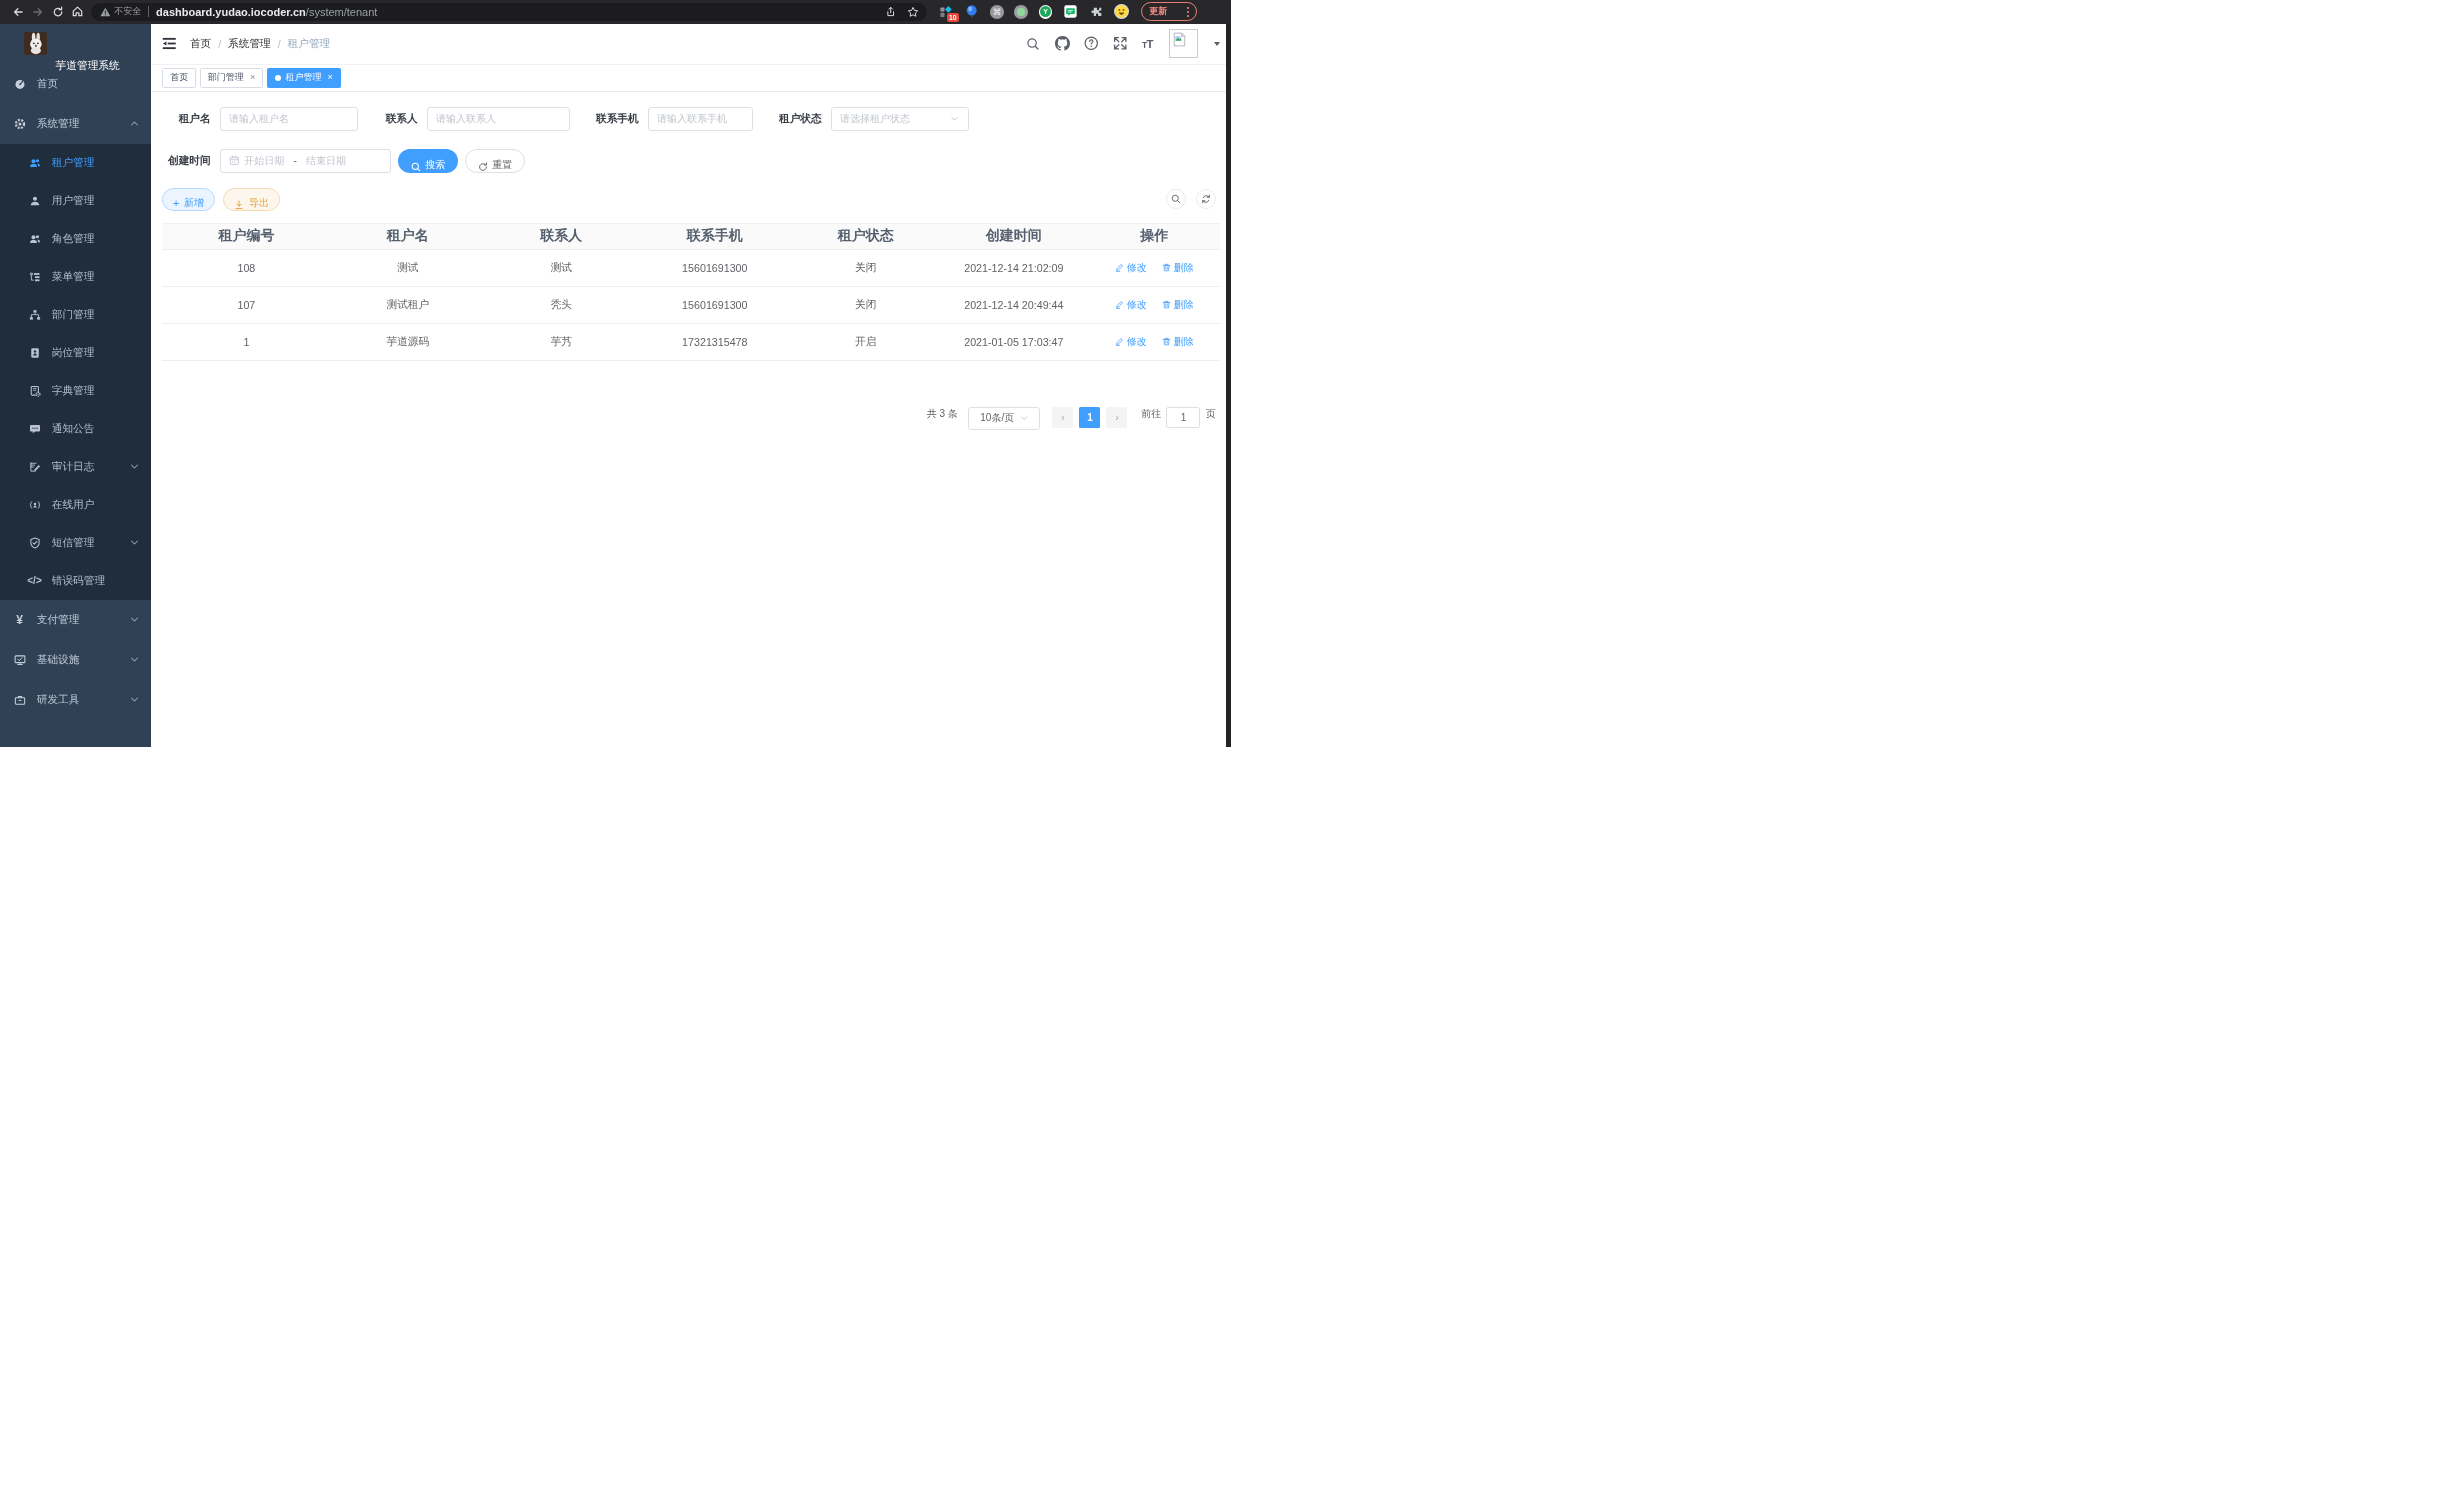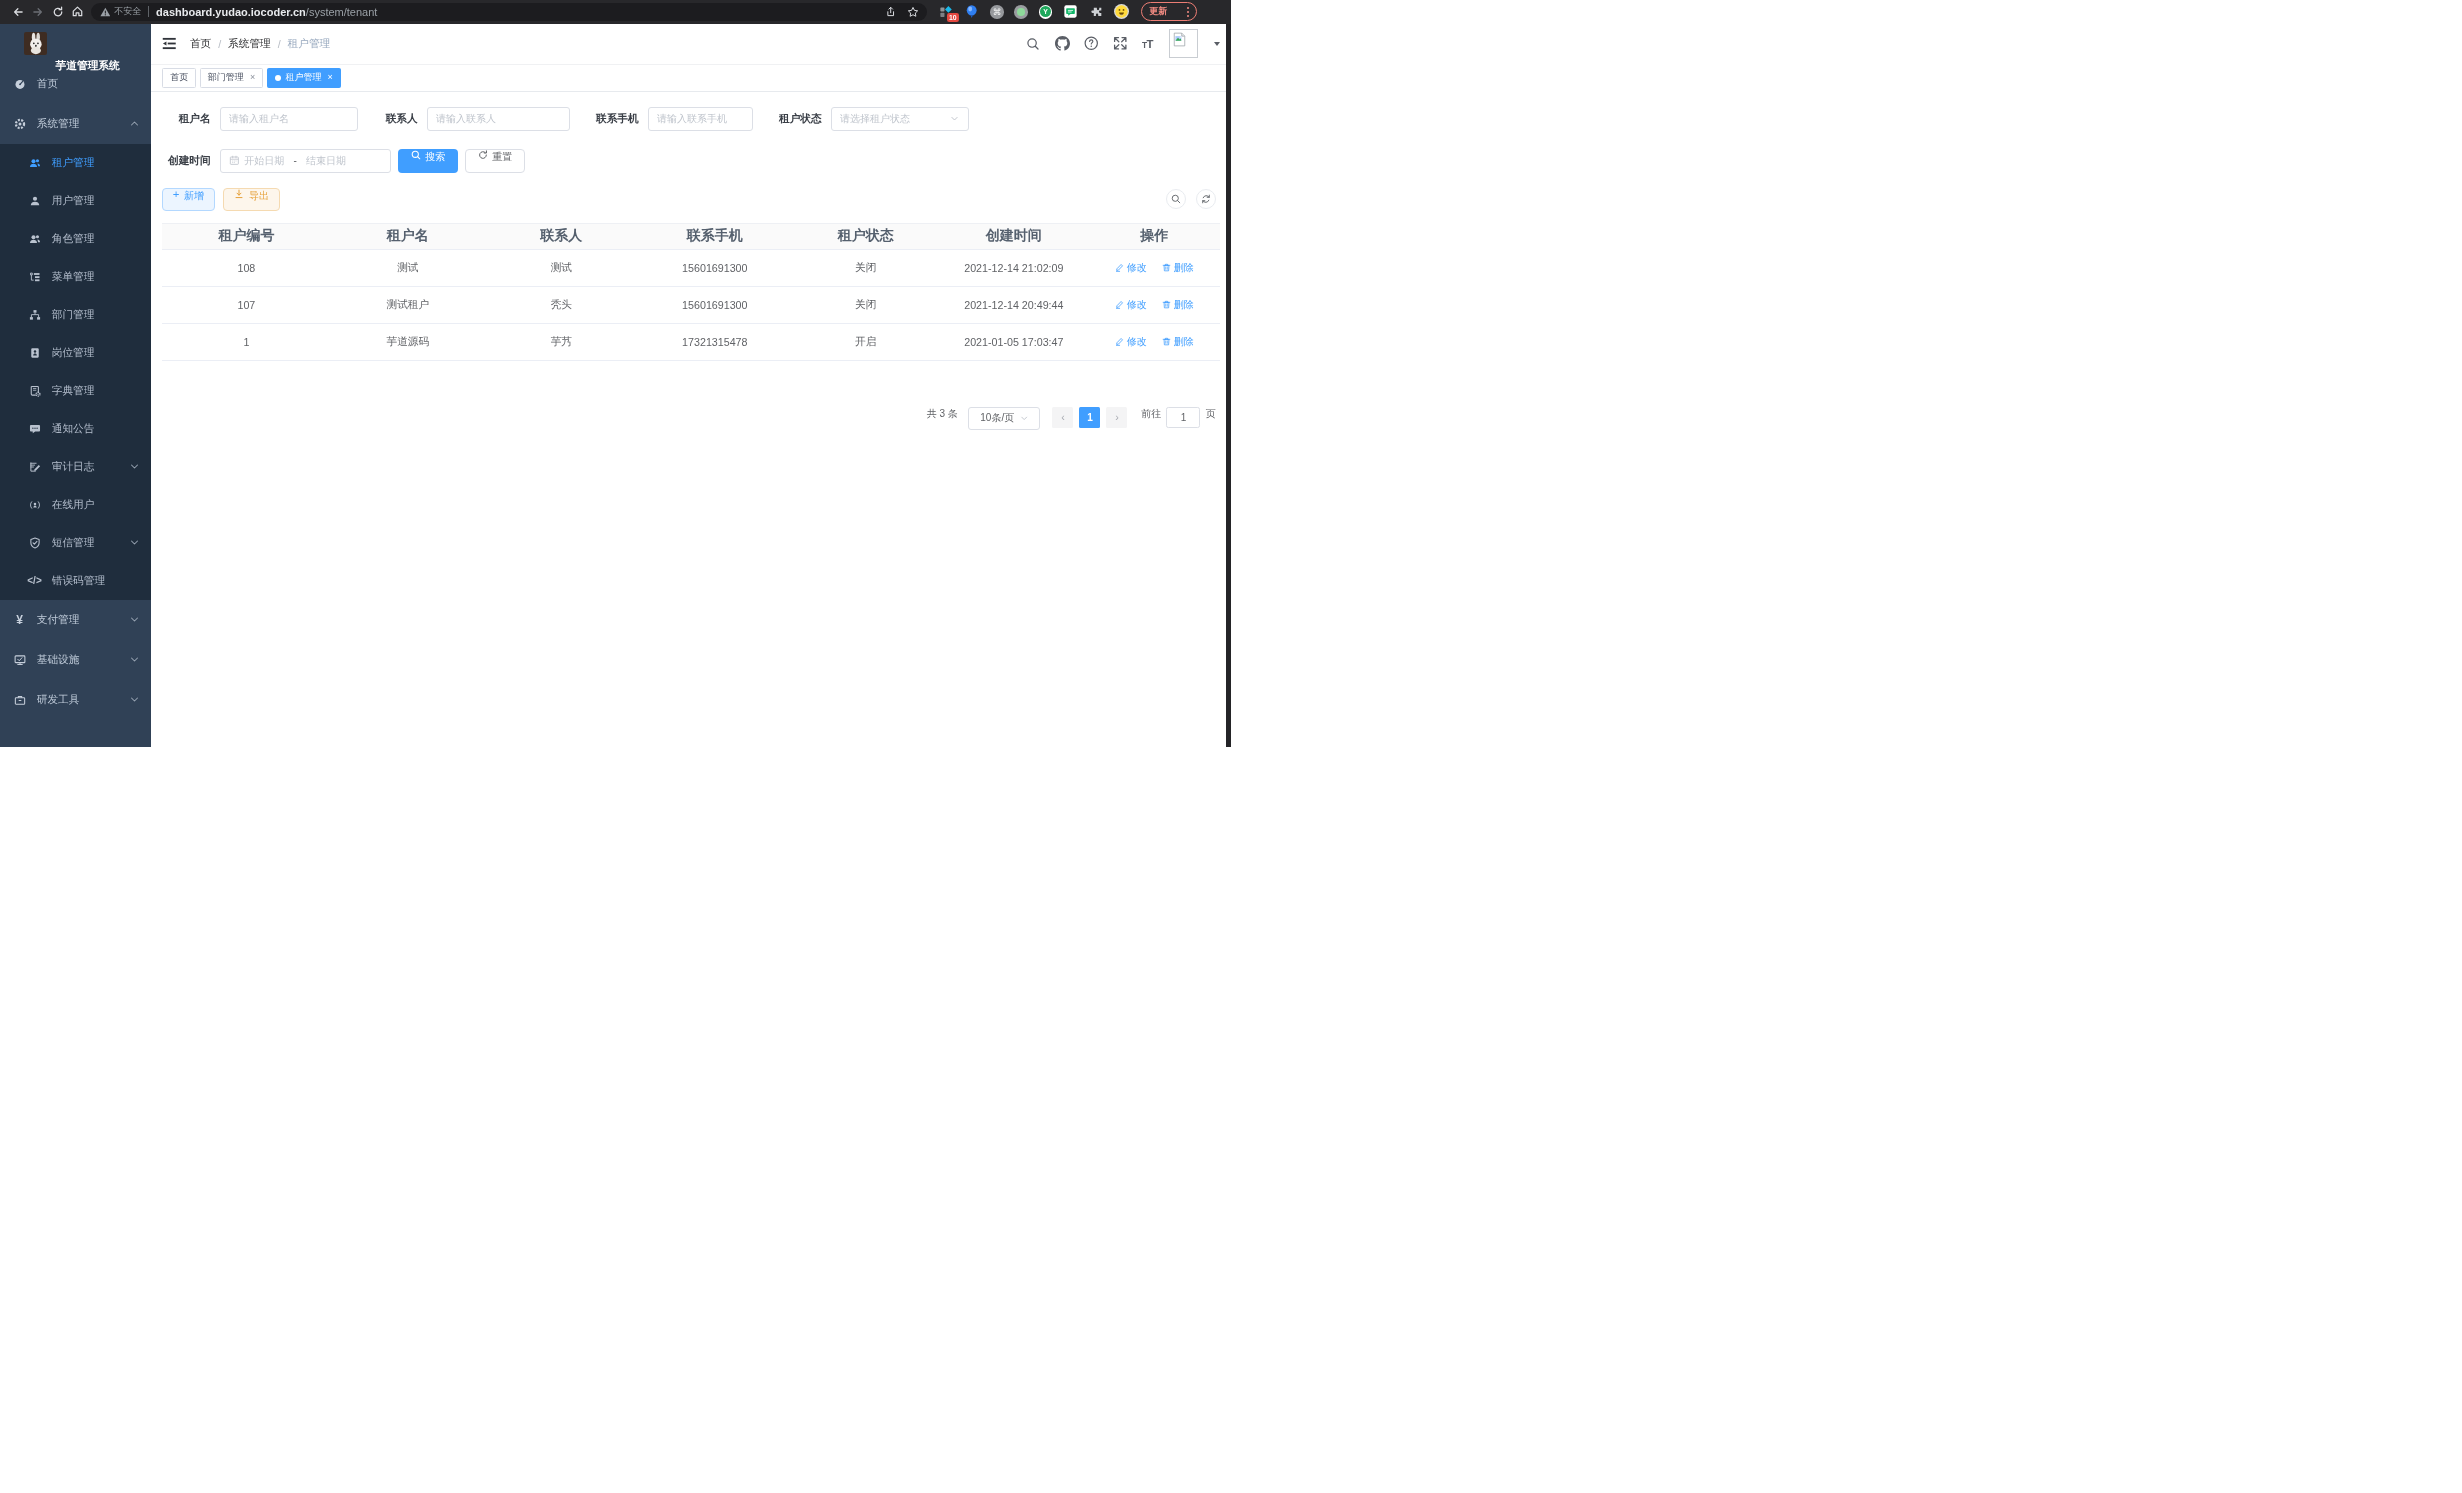--- a/index.html
+++ b/index.html
@@ -30,21 +30,21 @@
     display:flex;align-items:center;gap:20px;padding:0 6.9px;font-size:9px;font-weight:700;}
   .vdots{display:flex;flex-direction:column;gap:1.9px;}
   .vdots i{width:1.9px;height:1.9px;border-radius:50%;background:#f28b82;}
   .edge-sb{position:absolute;top:23.6px;right:0;width:4.6px;bottom:0;background:#242427;z-index:40;}
 
   
   .app{position:absolute;top:23.6px;left:0;right:0;bottom:0;background:#fff;}
   .sidebar{position:absolute;top:0;left:0;bottom:0;width:151px;background:#304156;overflow:hidden;}
   .logo-row{height:40px;display:flex;align-items:center;padding-left:23.6px;gap:9px;}
   .logo-img{width:23px;height:23px;border-radius:2.3px;overflow:hidden;flex:none;}
-  .logo-title{color:#fff;font-weight:700;font-size:10.7px;white-space:nowrap;margin-top:44px;}
+  .logo-title{color:#fff;font-weight:400;font-size:10.7px;white-space:nowrap;margin-top:44px;}
   .menu-item{height:40px;display:flex;align-items:center;padding:0 12px 0 13px;color:#bfcbd9;font-size:10.7px;cursor:pointer;}
   .menu-item .mi{width:13px;margin-right:10.7px;display:flex;justify-content:center;color:#c6cfdb;}
   .menu-item .chev{margin-left:auto;color:#97a3b2;}
   .submenu{background:#1f2d3d;}
   .submenu .menu-item{height:38px;padding-left:28px;color:#b3bdcc;}
   .submenu .menu-item .mi{color:#b9c2cf;}
   .menu-item.active{color:#409eff;}
   .menu-item.active .mi{color:#409eff;}
   .ic-txt{font-weight:700;font-size:10px;line-height:1;}
 
@@ -77,21 +77,21 @@
     display:flex;align-items:center;padding:0 8.4px;gap:4.6px;}
   .el-input input{border:none;outline:none;width:100%;font-size:10px;color:#606266;background:transparent;
     font-family:inherit;padding:0;}
   .el-input input::placeholder{color:#bfc4cc;}
   .w180{width:138px;} .w224{width:171px;}
   .sel-caret{margin-left:auto;color:#c0c4cc;}
   .sel-text{font-size:10px;color:#bfc4cc;white-space:nowrap;}
   .group-gap{margin-left:23px;}
   .date-sep{color:#606266;font-size:10px;padding:0 4.6px;}
   .date-ph{font-size:10px;color:#bfc4cc;white-space:nowrap;}
-  .btn{height:24px;border-radius:4px;display:inline-flex;align-items:flex-start;gap:4.6px;font-size:10px;
+  .btn{height:24px;border-radius:12px;display:inline-flex;align-items:flex-end;gap:4.6px;font-size:10px;
     padding:0 11.4px;box-sizing:border-box;border:0.8px solid transparent;cursor:pointer;}
   .btn-primary{background:#409eff;color:#fff;margin-left:7.6px;}
   .btn-default{background:#fff;color:#606266;border-color:#dcdfe6;margin-left:7.6px;}
   .btn-sm{height:23px;padding:0 10px;font-size:10px;}
   .btn-plain-blue{background:#ecf5ff;border-color:#b3d8ff;color:#409eff;}
   .btn-plain-warn{background:#fdf6ec;border-color:#f5dab1;color:#e6a23c;margin-left:8.4px;}
   .toolbar-row{margin-top:15px;display:flex;align-items:center;}
   .mini-circles{margin-left:auto;display:flex;gap:10px;margin-right:4.6px;}
   .mini-circle{width:18px;height:18px;border-radius:50%;border:0.8px solid #e9ecf0;color:#5f6368;
     display:flex;align-items:center;justify-content:center;background:#fff;cursor:pointer;}

